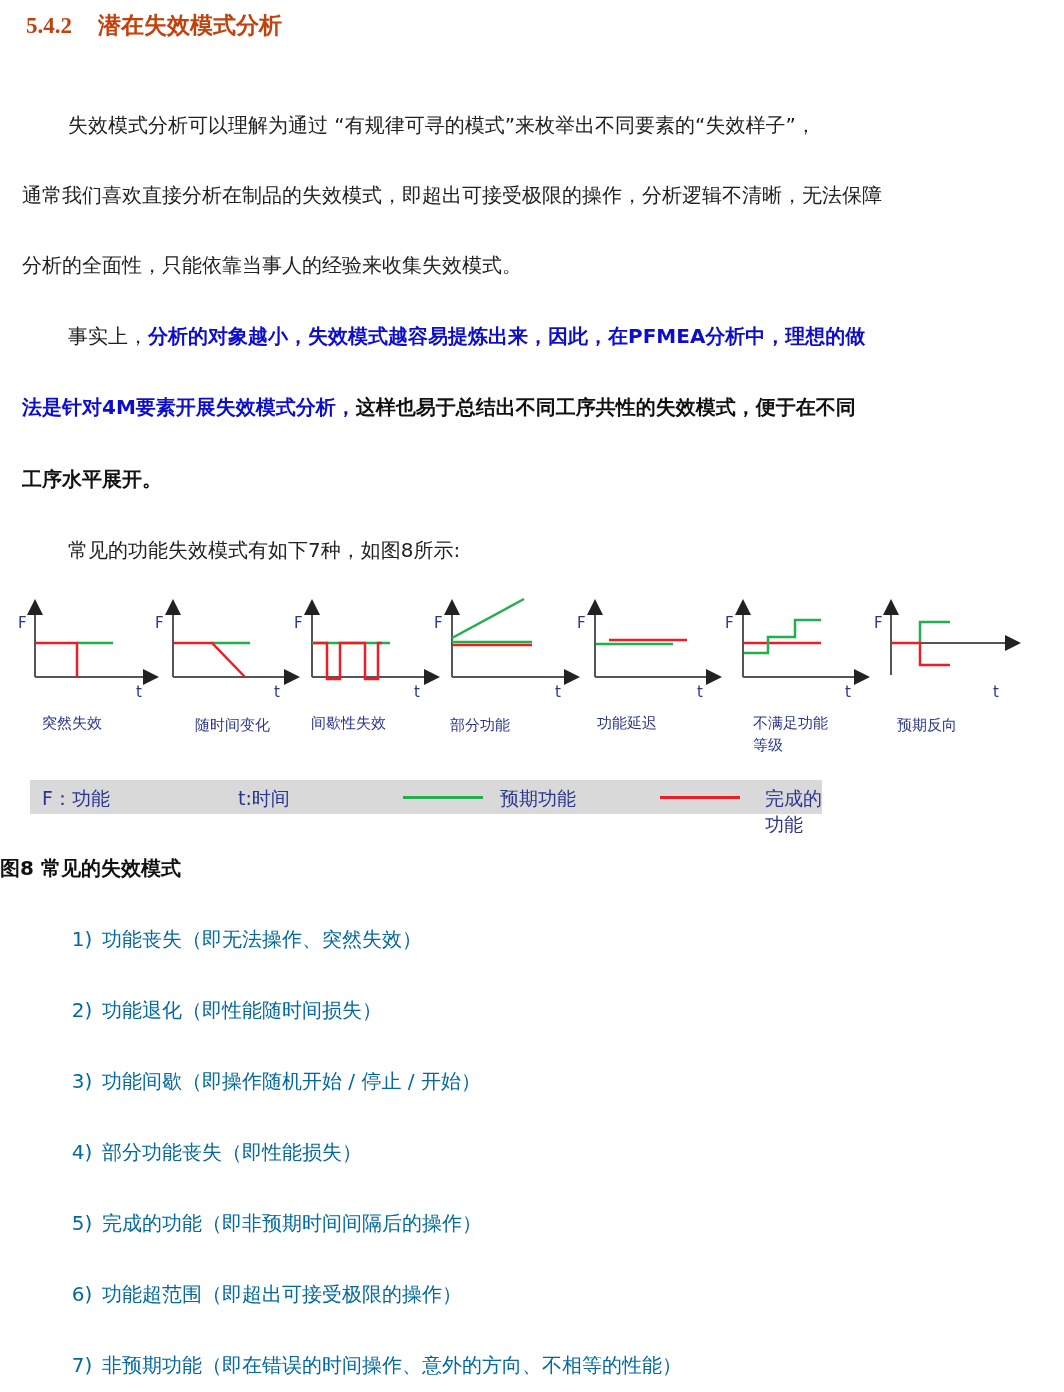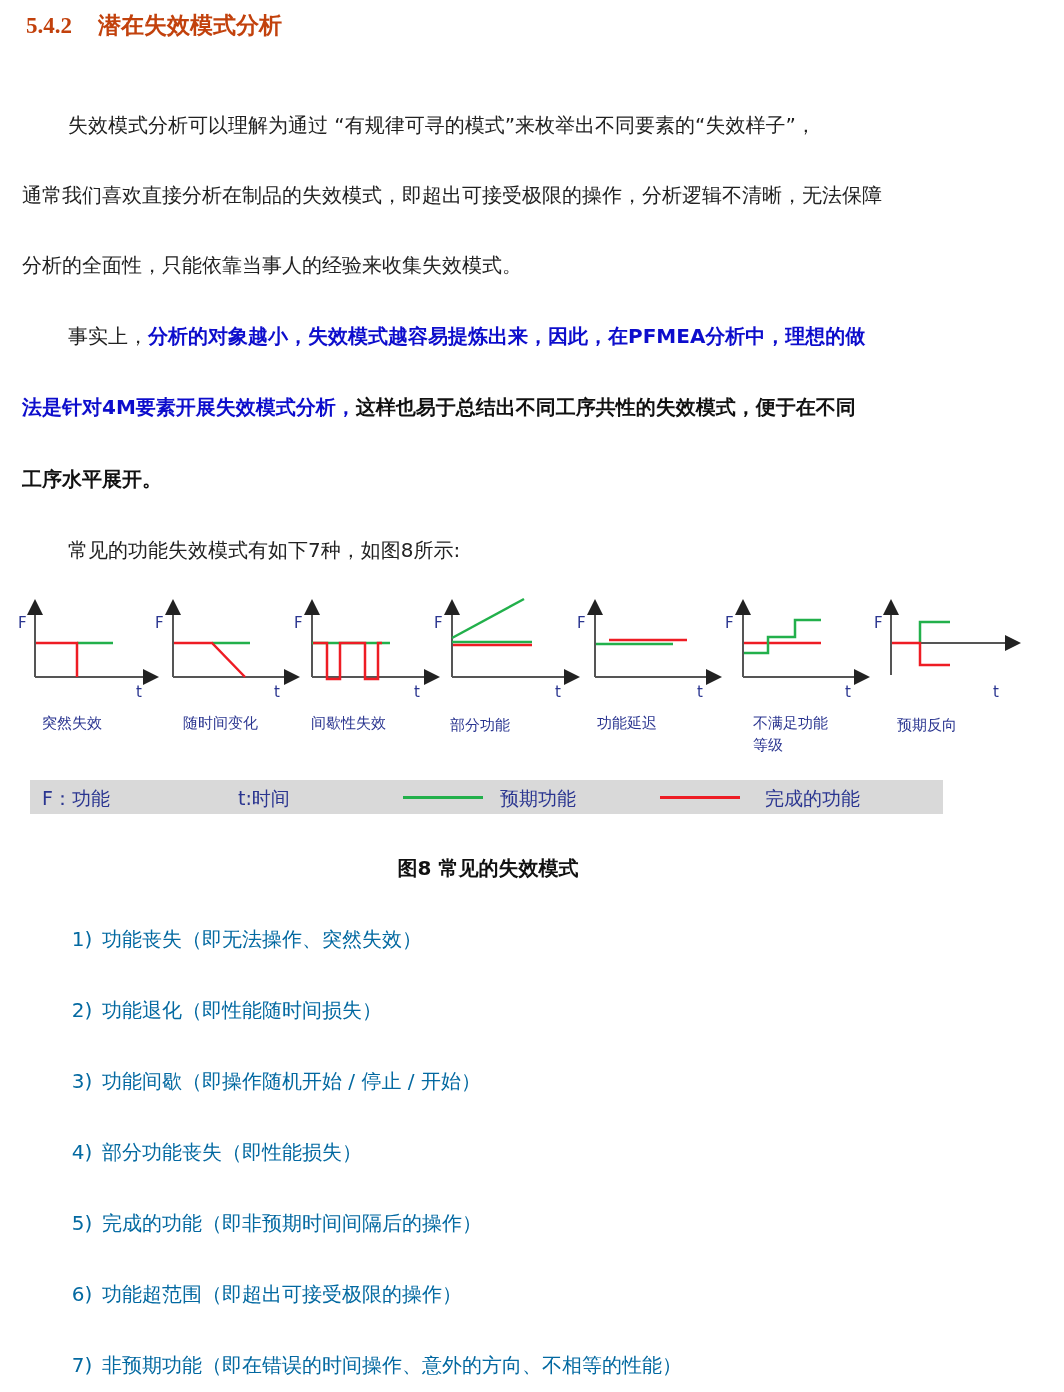--- a/index.html
+++ b/index.html
@@ -5,24 +5,24 @@
   html, body { margin: 0; padding: 0; background: #ffffff; }
   body { width: 1064px; height: 1392px; position: relative; overflow: hidden;
          font-family: "DejaVu Sans", "Liberation Sans", sans-serif; color: #1a1a1a; }
   .abs { position: absolute; white-space: nowrap; }
   .heading { left: 26px; top: 10px; font-size: 23px; font-weight: bold; color: #c2410c; }
   .heading .num { font-family: "Liberation Serif", "DejaVu Serif", serif; margin-right: 26px; }
   .para { font-size: 20px; line-height: 28px; color: #222; }
   .blue { color: #0d0dcc; font-weight: bold; }
   .bold { font-weight: bold; color: #111; }
   .diagram-label { position: absolute; font-size: 15px; color: #2a3590; line-height: 22px; }
-  .legend-bar { position: absolute; left: 30px; top: 780px; width: 913px; height: 34px; background: #d9d9d9; text-decoration: underline; }
+  .legend-bar { position: absolute; left: 30px; top: 780px; width: 792px; height: 34px; background: #d9d9d9; text-decoration: underline; }
   .legend-item { position: absolute; top: 6px; font-size: 19px; color: #2a3590; }
   .legend-swatch { position: absolute; top: 16px; width: 80px; height: 3px; }
-  .caption { left: 0; width: 976px; text-align: center; top: 855px; font-size: 20px; font-weight: bold; color: #111; }
+  .caption { left: 0; width: 976px; top: 855px; font-size: 20px; font-weight: bold; color: #111; }
   .list-item { left: 62px; font-size: 20px; color: #0369a1; text-align: center; }
   .list-item .idx { display: inline-block; width: 40px; }
 </style>
 </head>
 <body>
 
 <div class="abs heading">
   <span class="num">5.4.2</span><span>潜在失效模式分析</span>
 </div>
 
@@ -108,21 +108,21 @@
       <line x1="891" y1="643" x2="1017" y2="643" stroke="#555" stroke-width="2" marker-end="url(#arr)"></line>
       <polyline points="920,643 920,622 950,622" fill="none" stroke="#22b04b" stroke-width="2.5"></polyline>
       <polyline points="892,643 920,643 920,665 950,665" fill="none" stroke="#ee1c24" stroke-width="2.5"></polyline>
       <text x="874" y="628">F</text>
       <text x="993" y="697">t</text>
     </g>
   </g>
 </svg>
 
 <div class="diagram-label" style="left:42px; top:712px;">突然失效</div>
-<div class="diagram-label" style="left:183px; top:714px;font-family:Liberation Mono, monospace;">随时间变化</div>
+<div class="diagram-label" style="left:195px; top:714px;">随时间变化</div>
 <div class="diagram-label" style="left:311px; top:712px;">间歇性失效</div>
 <div class="diagram-label" style="left:450px; top:714px;">部分功能</div>
 <div class="diagram-label" style="left:597px; top:712px;">功能延迟</div>
 <div class="diagram-label" style="left:753px; top:712px;">
   <div>不满足功能</div>
   <div>等级</div>
 </div>
 <div class="diagram-label" style="left:897px; top:714px;">预期反向</div>
 
 <div class="legend-bar">

